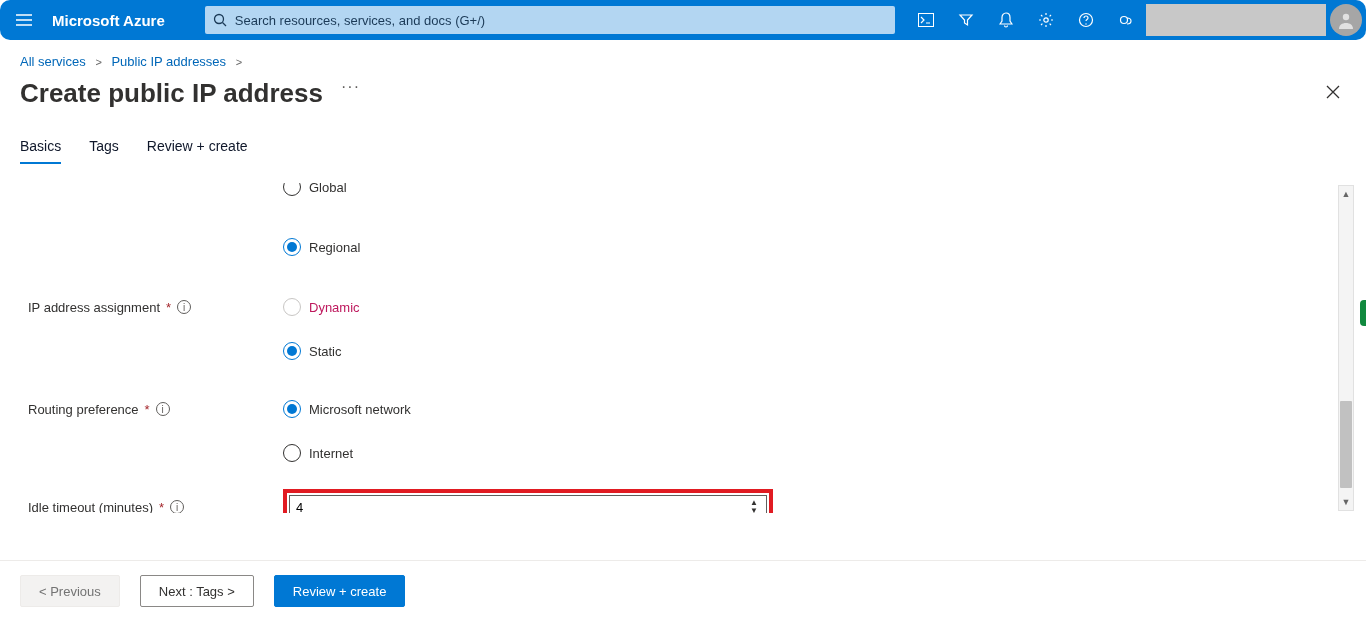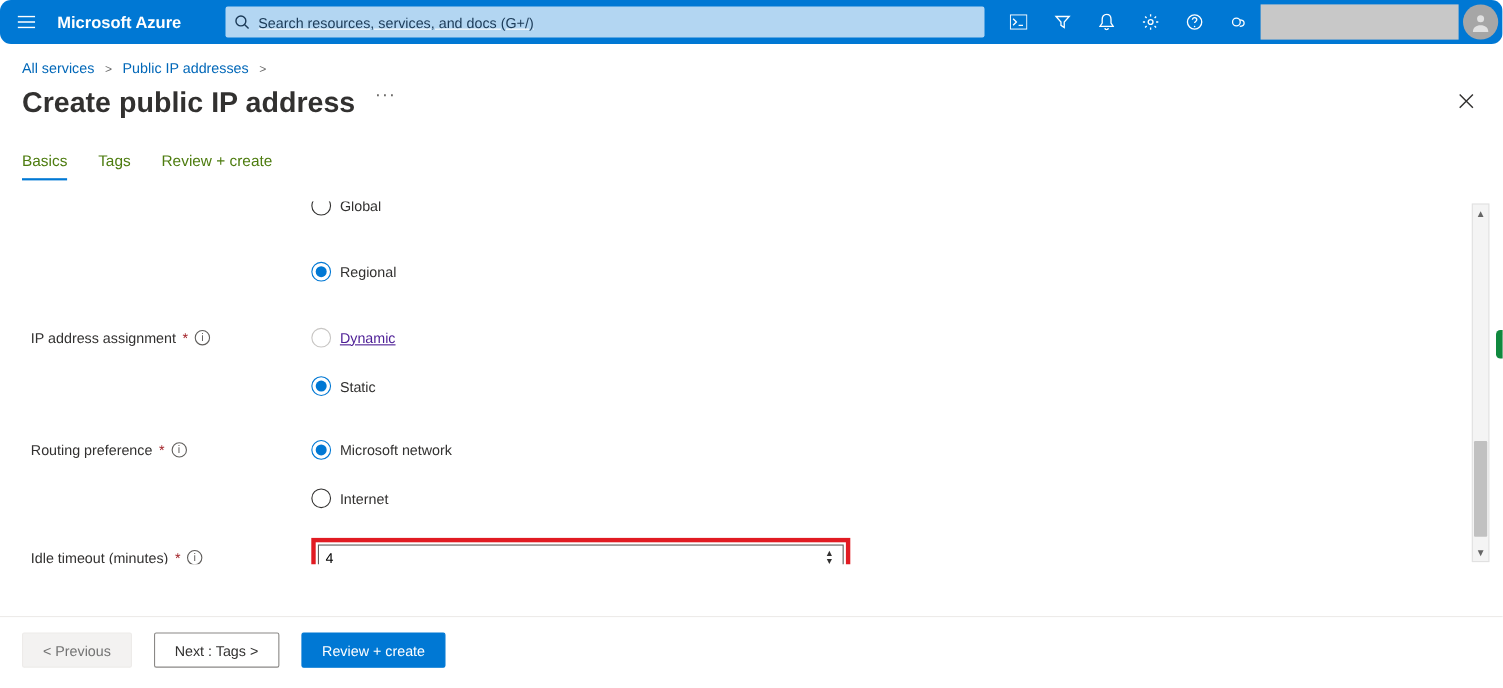--- a/index.html
+++ b/index.html
@@ -22,21 +22,20 @@
     font-weight: 600; font-size: 15px; padding: 0 12px 0 4px; white-space:nowrap;
   }
   .topbar .search-wrap {
     flex: 0 0 690px;
     margin-left: 28px;
     height: 28px;
     background: #b3d6f2;
     border-radius: 2px;
     display:flex; align-items:center;
     padding: 0 8px;
-    text-decoration: underline;
   }
   .topbar .search-wrap svg { flex:0 0 auto; }
   .topbar .search-wrap input {
     flex:1 1 auto; border:none; background:transparent; outline:none;
     font-size: 13px; color:#1b3a57; padding-left:8px;
   }
   .topbar .search-wrap input::placeholder { color:#1b3a57; }
   .topbar .spacer { flex:1 1 auto; }
   .topbar .icon-btn {
     width:40px; height:40px; display:flex; align-items:center; justify-content:center; cursor:pointer;
@@ -68,21 +67,21 @@
   }
   .title-row .dots { margin-left:18px; color:#605e5c; font-size:16px; cursor:pointer; letter-spacing:1px; }
   .title-row .close { font-size:18px; color:#323130; cursor:pointer; padding:6px; }
 
   
   .tabs {
     display:flex; gap:28px; padding: 28px 20px 0 20px;
     border-bottom:1px solid transparent;
     font-size:14px;
   }
-  .tabs .tab { color:#4d7c0f; padding-bottom:8px; cursor:pointer; }
+  .tabs .tab { color:#0f172a; padding-bottom:8px; cursor:pointer; }
   .tabs .tab.active { border-bottom:2px solid #0078d4; font-weight:400; }
 
   
   .form-area-wrap {
     position: relative;
     height: 330px;
     margin-top: 18px;
   }
   .form-area {
     position:absolute; left:0; right:28px; top:0; bottom:0;
@@ -106,21 +105,21 @@
   .form-label .req { color:#a4262c; }
   .form-label .info {
     width:14px; height:14px; border:1px solid #605e5c; border-radius:50%;
     display:inline-flex; align-items:center; justify-content:center;
     font-size:10px; color:#605e5c; cursor:help;
   }
 
   .radio {
     display:flex; align-items:center; gap:8px; font-size:13px; color:#323130; cursor:pointer;
   }
-  .radio.disabled { color:#4c1d95; cursor:default;text-decoration:underline; }
+  .radio.disabled { color:#be185d; cursor:default; }
   .radio .circle {
     width:18px; height:18px; border:1px solid #323130; border-radius:50%;
     display:flex; align-items:center; justify-content:center;
   }
   .radio.disabled .circle { border-color:#c8c6c4; }
   .radio.selected .circle { border-color:#0078d4; }
   .radio.selected .circle::after {
     content:""; width:10px; height:10px; border-radius:50%; background:#0078d4;
   }
   

